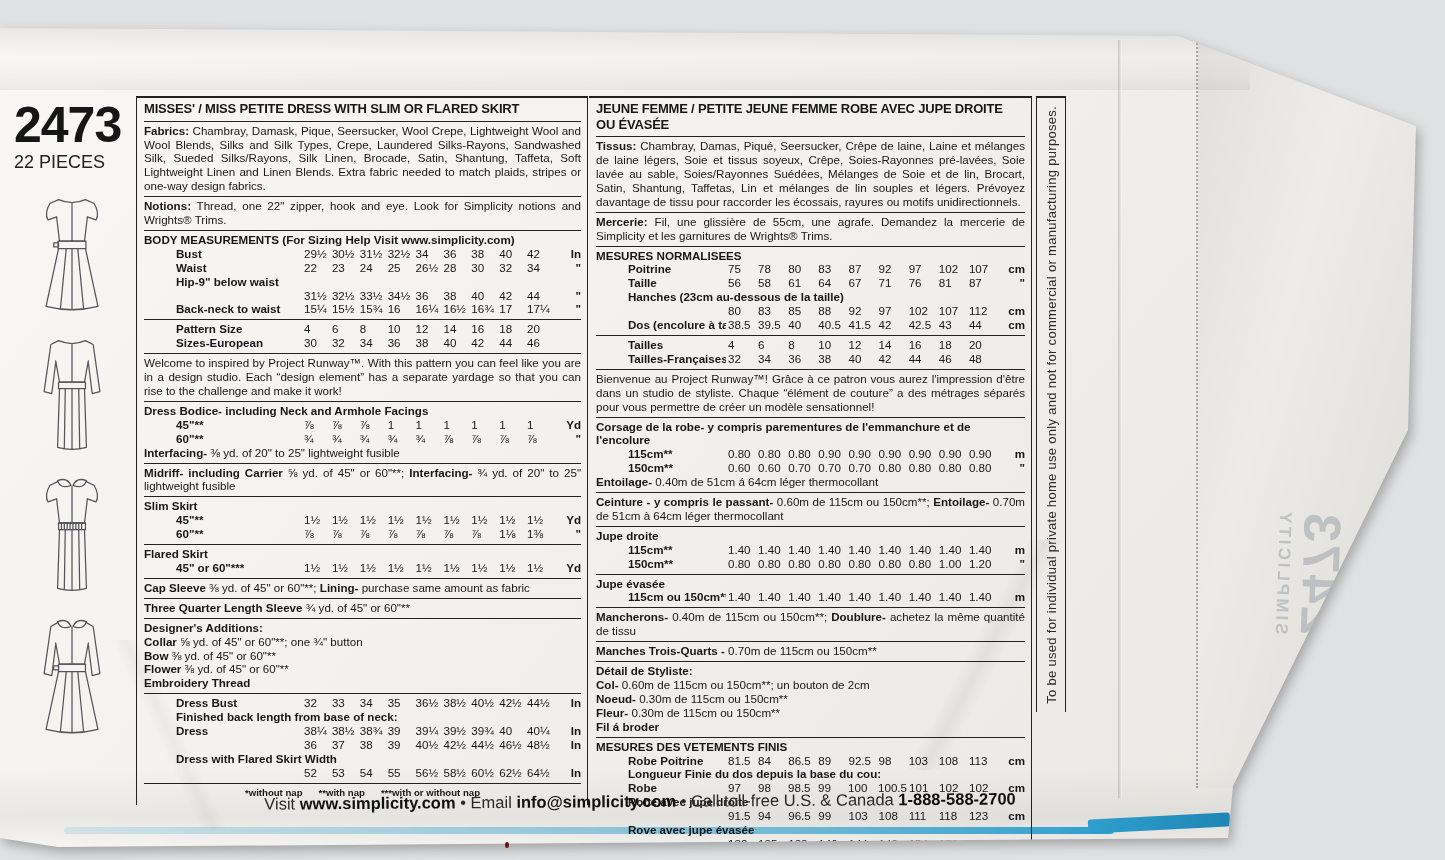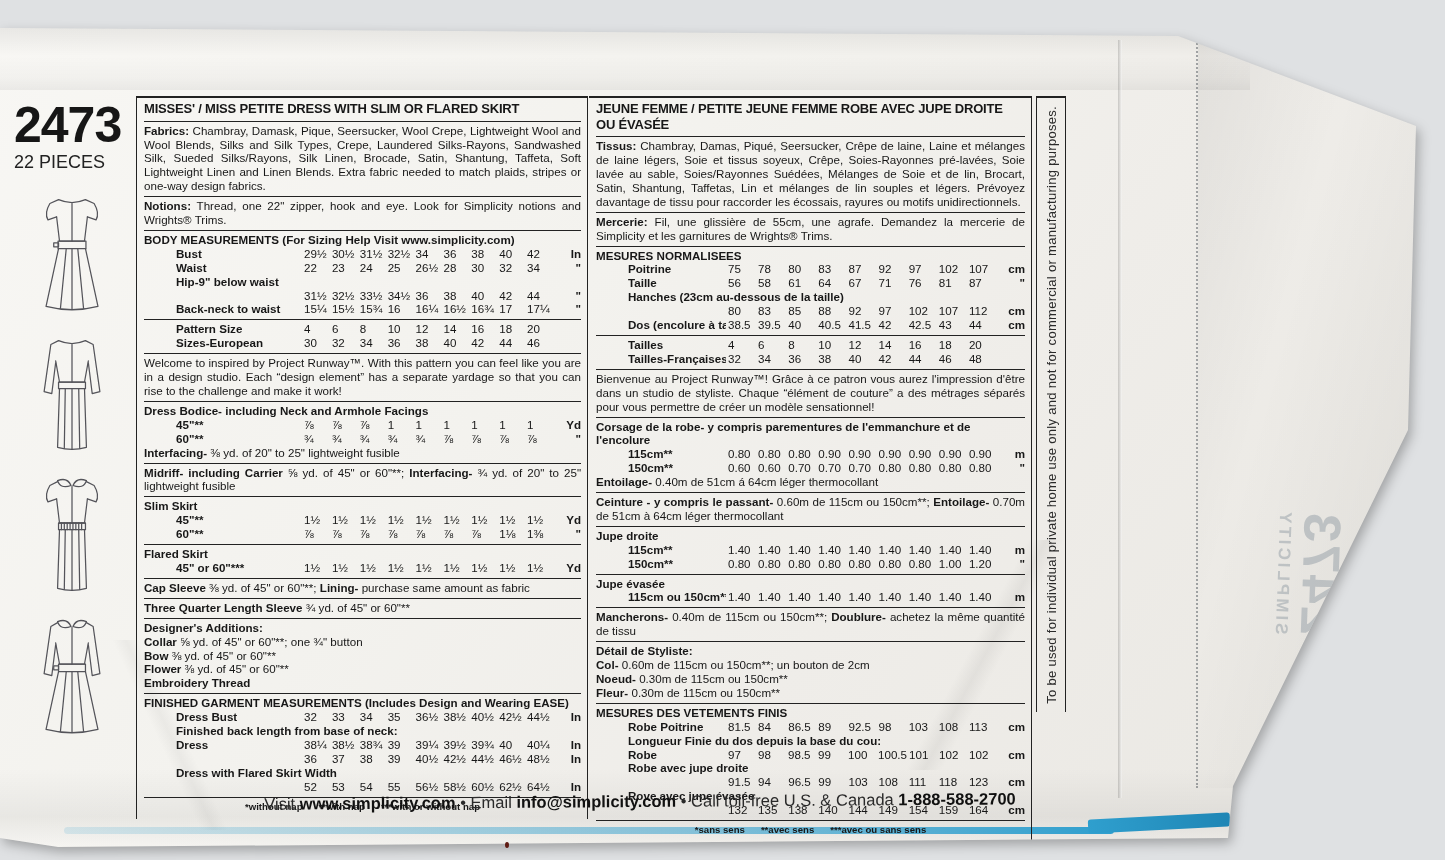--- a/index.html
+++ b/index.html
@@ -333,21 +333,20 @@
       <p class="para"><b>Three Quarter Length Sleeve</b><span> ¾ yd. of 45" or 60"**</span></p>
     </div>
     <div class="sec">
       <div class="h">Designer's Additions:</div>
       <p class="para"><b>Collar</b><span> ⅝ yd. of 45" or 60"**; one ¾" button</span></p>
       <p class="para"><b>Bow</b><span> ⅜ yd. of 45" or 60"**</span></p>
       <p class="para"><b>Flower</b><span> ⅜ yd. of 45" or 60"**</span></p>
       <p class="para"><b>Embroidery Thread</b></p>
     </div>
     <div class="sec">
-      <div class="h">FINISHED GARMENT MEASUREMENTS (Includes Design and Wearing EASE)</div>
       <div>
             <div class="trow">
               <span class="tlabel">Dress Bust</span>
               <span class="tcell">32</span>
               <span class="tcell">33</span>
               <span class="tcell">34</span>
               <span class="tcell">35</span>
               <span class="tcell">36½</span>
               <span class="tcell">38½</span>
               <span class="tcell">40½</span>
@@ -581,24 +580,28 @@
               <span class="tcell">1.40</span>
               <span class="tcell">1.40</span>
               <span class="tunit">m</span>
             </div>
           </div>
     </div>
     <div class="sec">
       <p class="para"><b>Mancherons-</b><span> 0.40m de 115cm ou 150cm**; </span><b>Doublure-</b><span> achetez la même quantité de tissu</span></p>
     </div>
     <div class="sec">
+      <p class="para"><b>Manches Trois-Quarts -</b><span> 0.70m de 115cm ou 150cm**</span></p>
+    </div>
+    <div class="sec">
       <div class="h">Détail de Styliste:</div>
       <p class="para"><b>Col-</b><span> 0.60m de 115cm ou 150cm**; un bouton de 2cm</span></p>
       <p class="para"><b>Noeud-</b><span> 0.30m de 115cm ou 150cm**</span></p>
       <p class="para"><b>Fleur-</b><span> 0.30m de 115cm ou 150cm**</span></p>
+      <p class="para"><b>Fil á broder</b></p>
     </div>
     <div class="sec">
       <div class="h">MESURES DES VETEMENTS FINIS</div>
       <div>
             <div class="trow">
               <span class="tlabel">Robe Poitrine</span>
               <span class="tcell">81.5</span>
               <span class="tcell">84</span>
               <span class="tcell">86.5</span>
               <span class="tcell">89</span>

